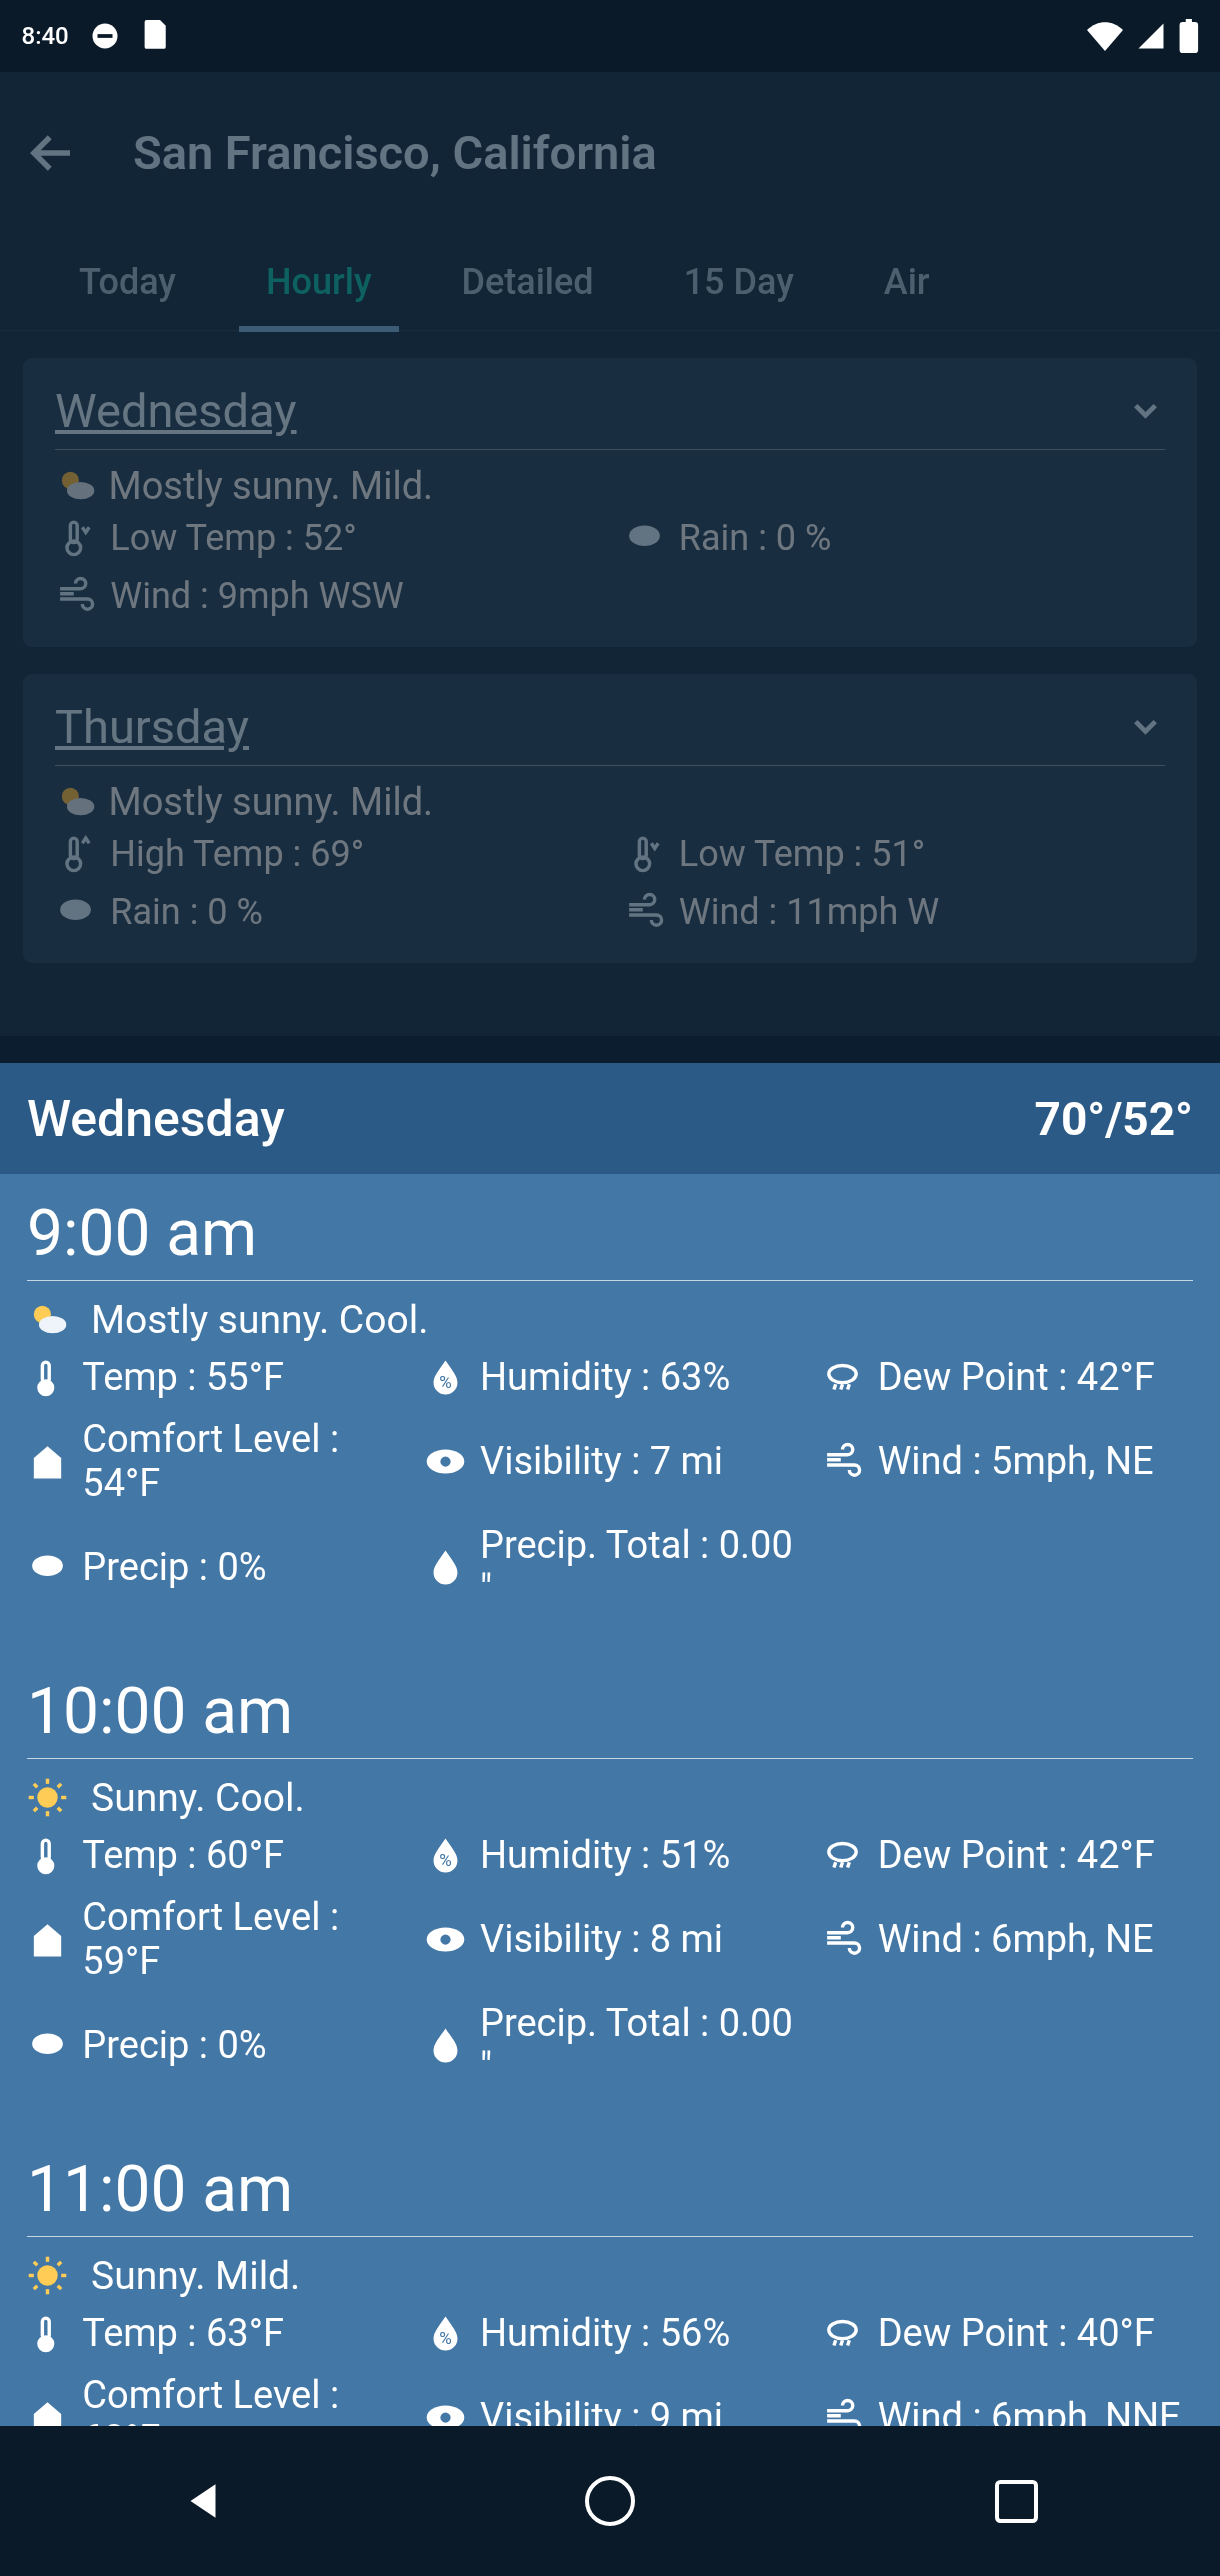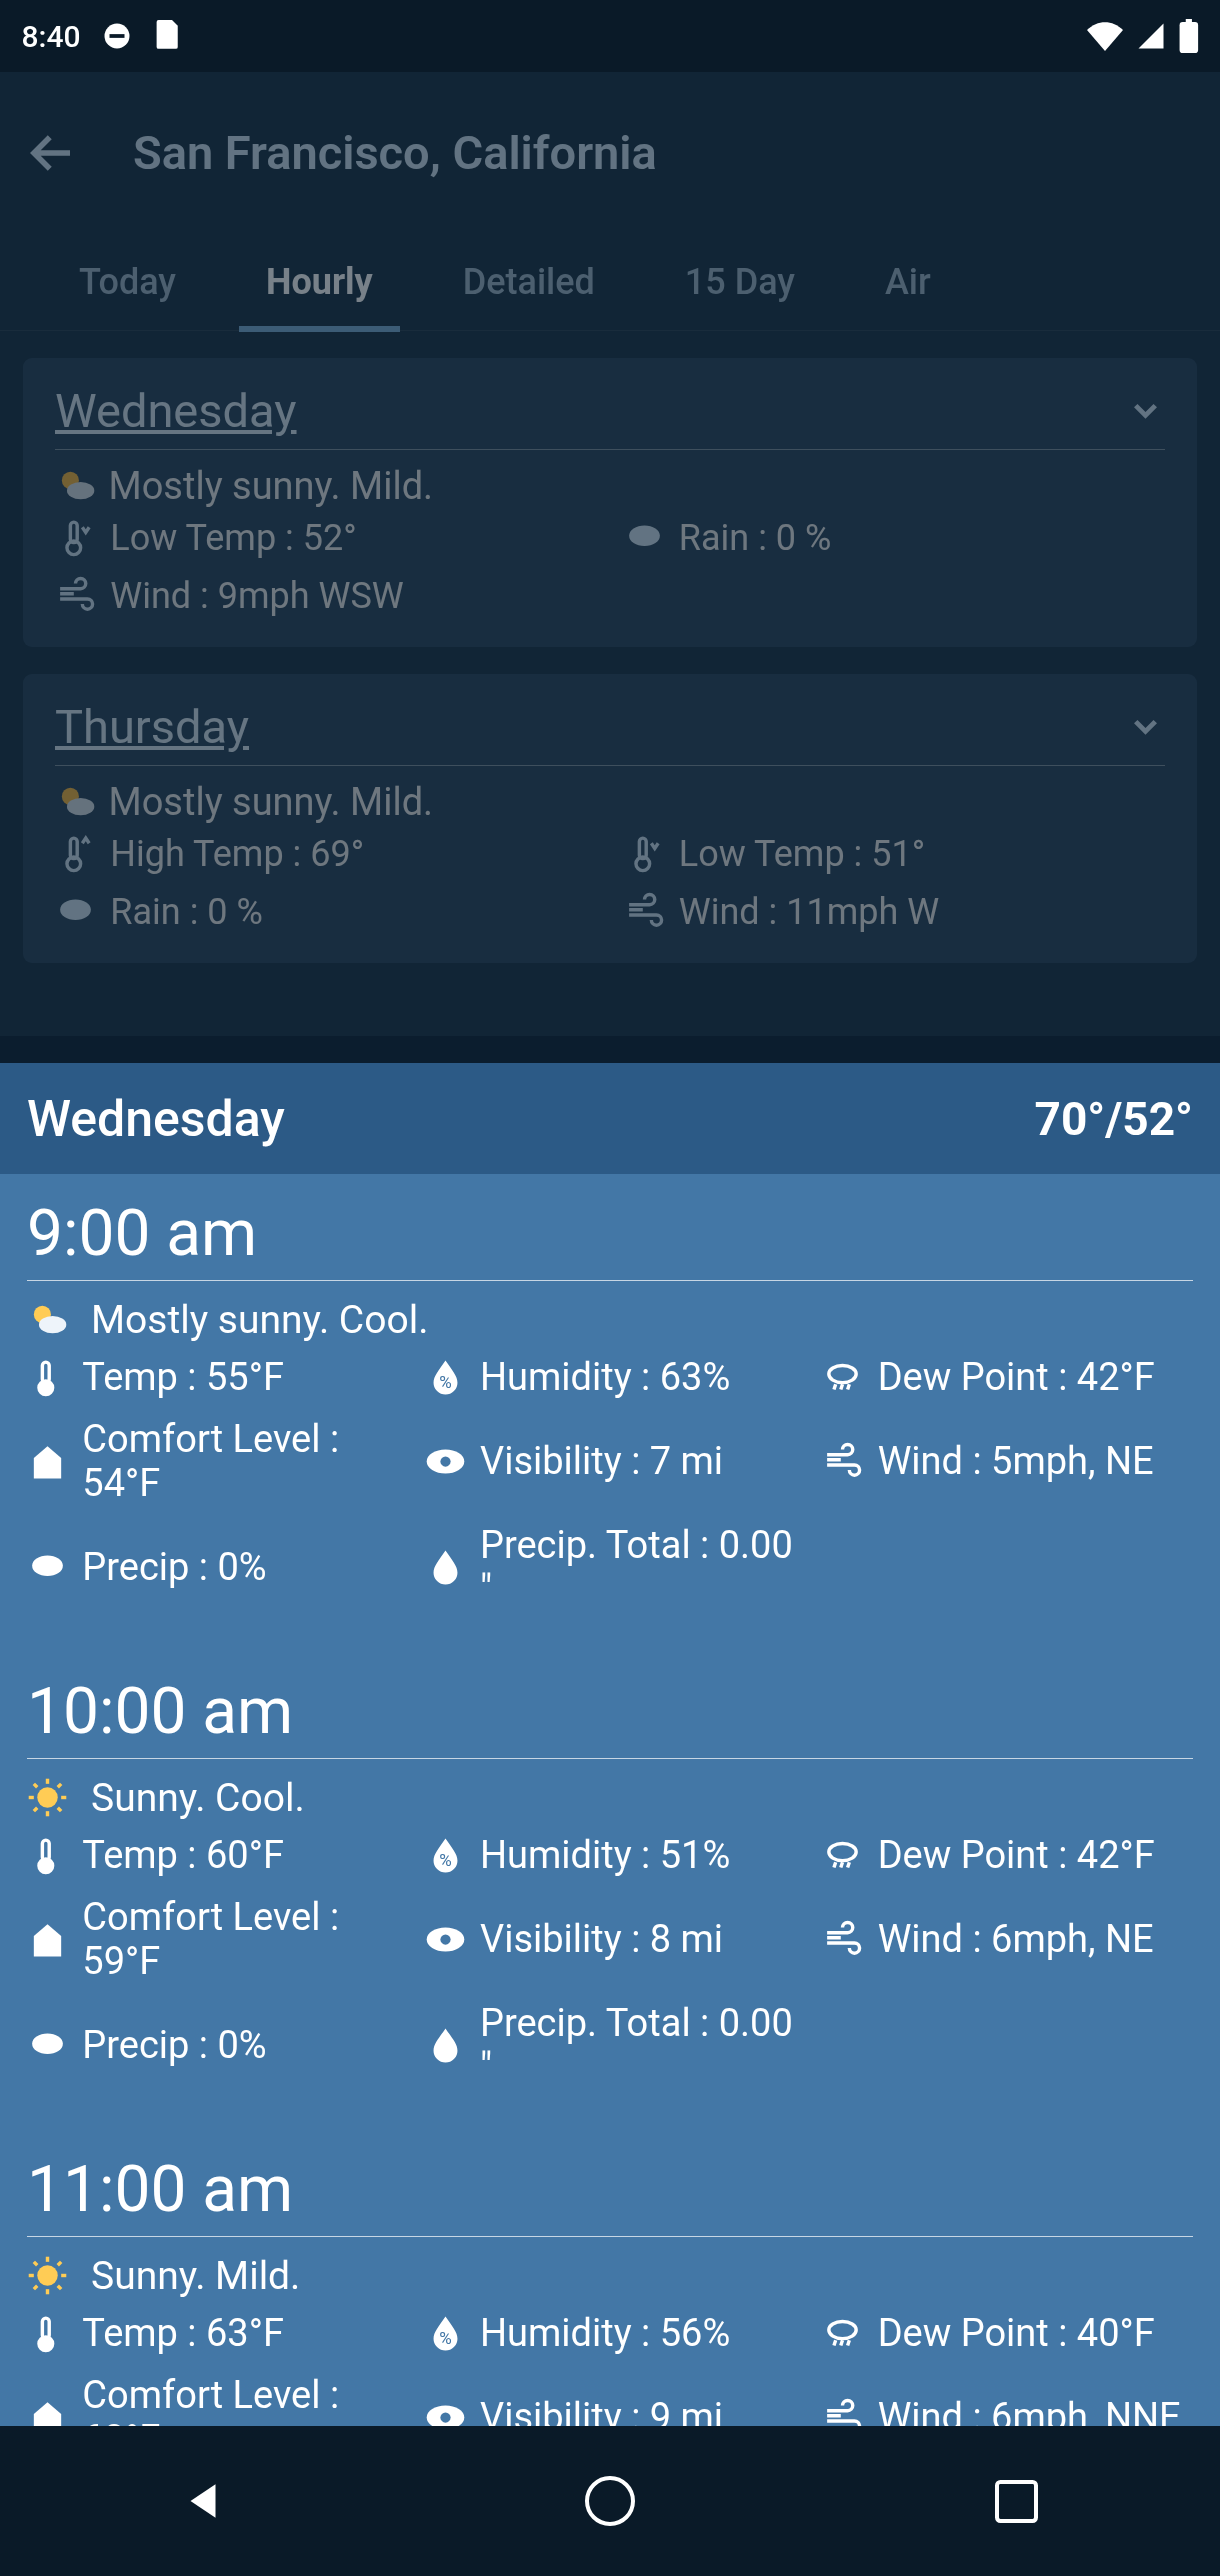--- a/index.html
+++ b/index.html
@@ -3,21 +3,21 @@
 <meta charset="utf-8">
 <style>
   * { box-sizing: border-box; margin: 0; padding: 0; }
   html, body { width: 1220px; height: 2576px; overflow: hidden; font-family: Roboto, Arial, sans-serif; }
   body { background: #0f2335; color: #e8e8e8; position: relative; }
 
   
   .status-bar {
     height: 72px; background: #0a1a28;
     display: flex; align-items: center; justify-content: space-between;
-    padding: 0 21.5px; font-size: 30px; color: #fff; font-weight: 500;
+    padding: 0 21.5px; font-size: 24px; color: #fff; font-weight: 500;
   }
   .status-left { display: flex; align-items: center; gap: 21.5px; }
   .status-right { display: flex; align-items: center; gap: 12.5px; }
   .status-right svg, .status-left svg { display: block; }
 
   
   .dimmed {
     position: absolute; top: 72px; left: 0; right: 0; height: 964px;
     background: #1c3448;
   }
@@ -35,21 +35,21 @@
 
   .tabs {
     display: flex; height: 98px; align-items: flex-end;
     border-bottom: 1.8px solid rgba(255,255,255,0.08);
     padding-left: 34px; gap: 0;
   }
   .tab {
     padding: 0 45px 27px 45px; font-size: 36px; color: #9db4c6; font-weight: 500;
     position: relative;
   }
-  .tab.active { color: #ffffff; font-weight: bold; }
+  .tab.active { color: #14b8a6; }
   .tab.active::after {
     content: ""; position: absolute; left: 18px; right: 18px; bottom: -1.8px;
     height: 5.4px; background: #7aaed4;
   }
 
   .day-card {
     margin: 27px 23px 0 23px; background: rgba(72,107,138,0.35);
     border-radius: 9px; padding: 25px 32px 30px 32px;
   }
   .day-card .dc-head {

